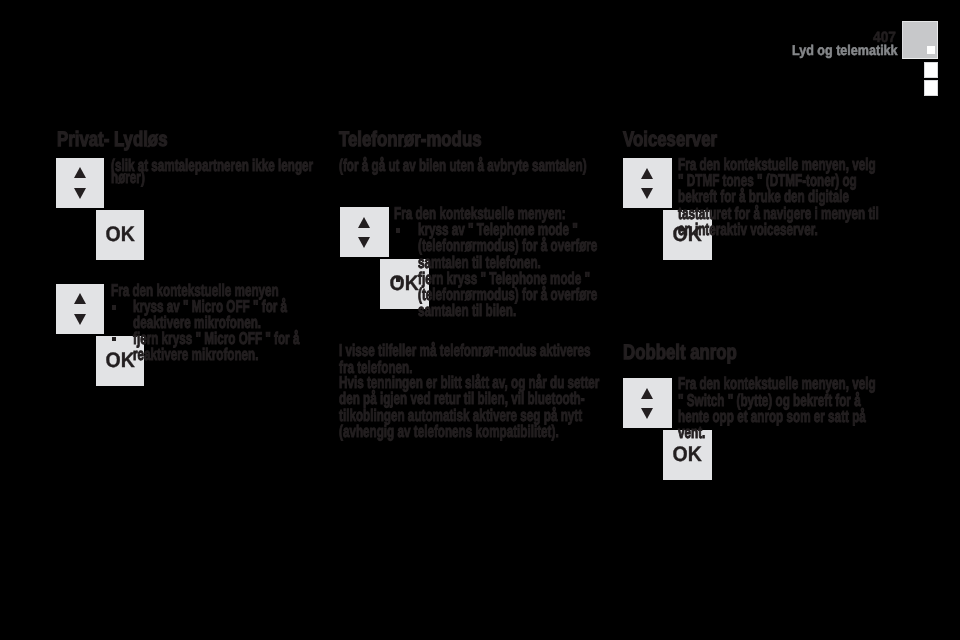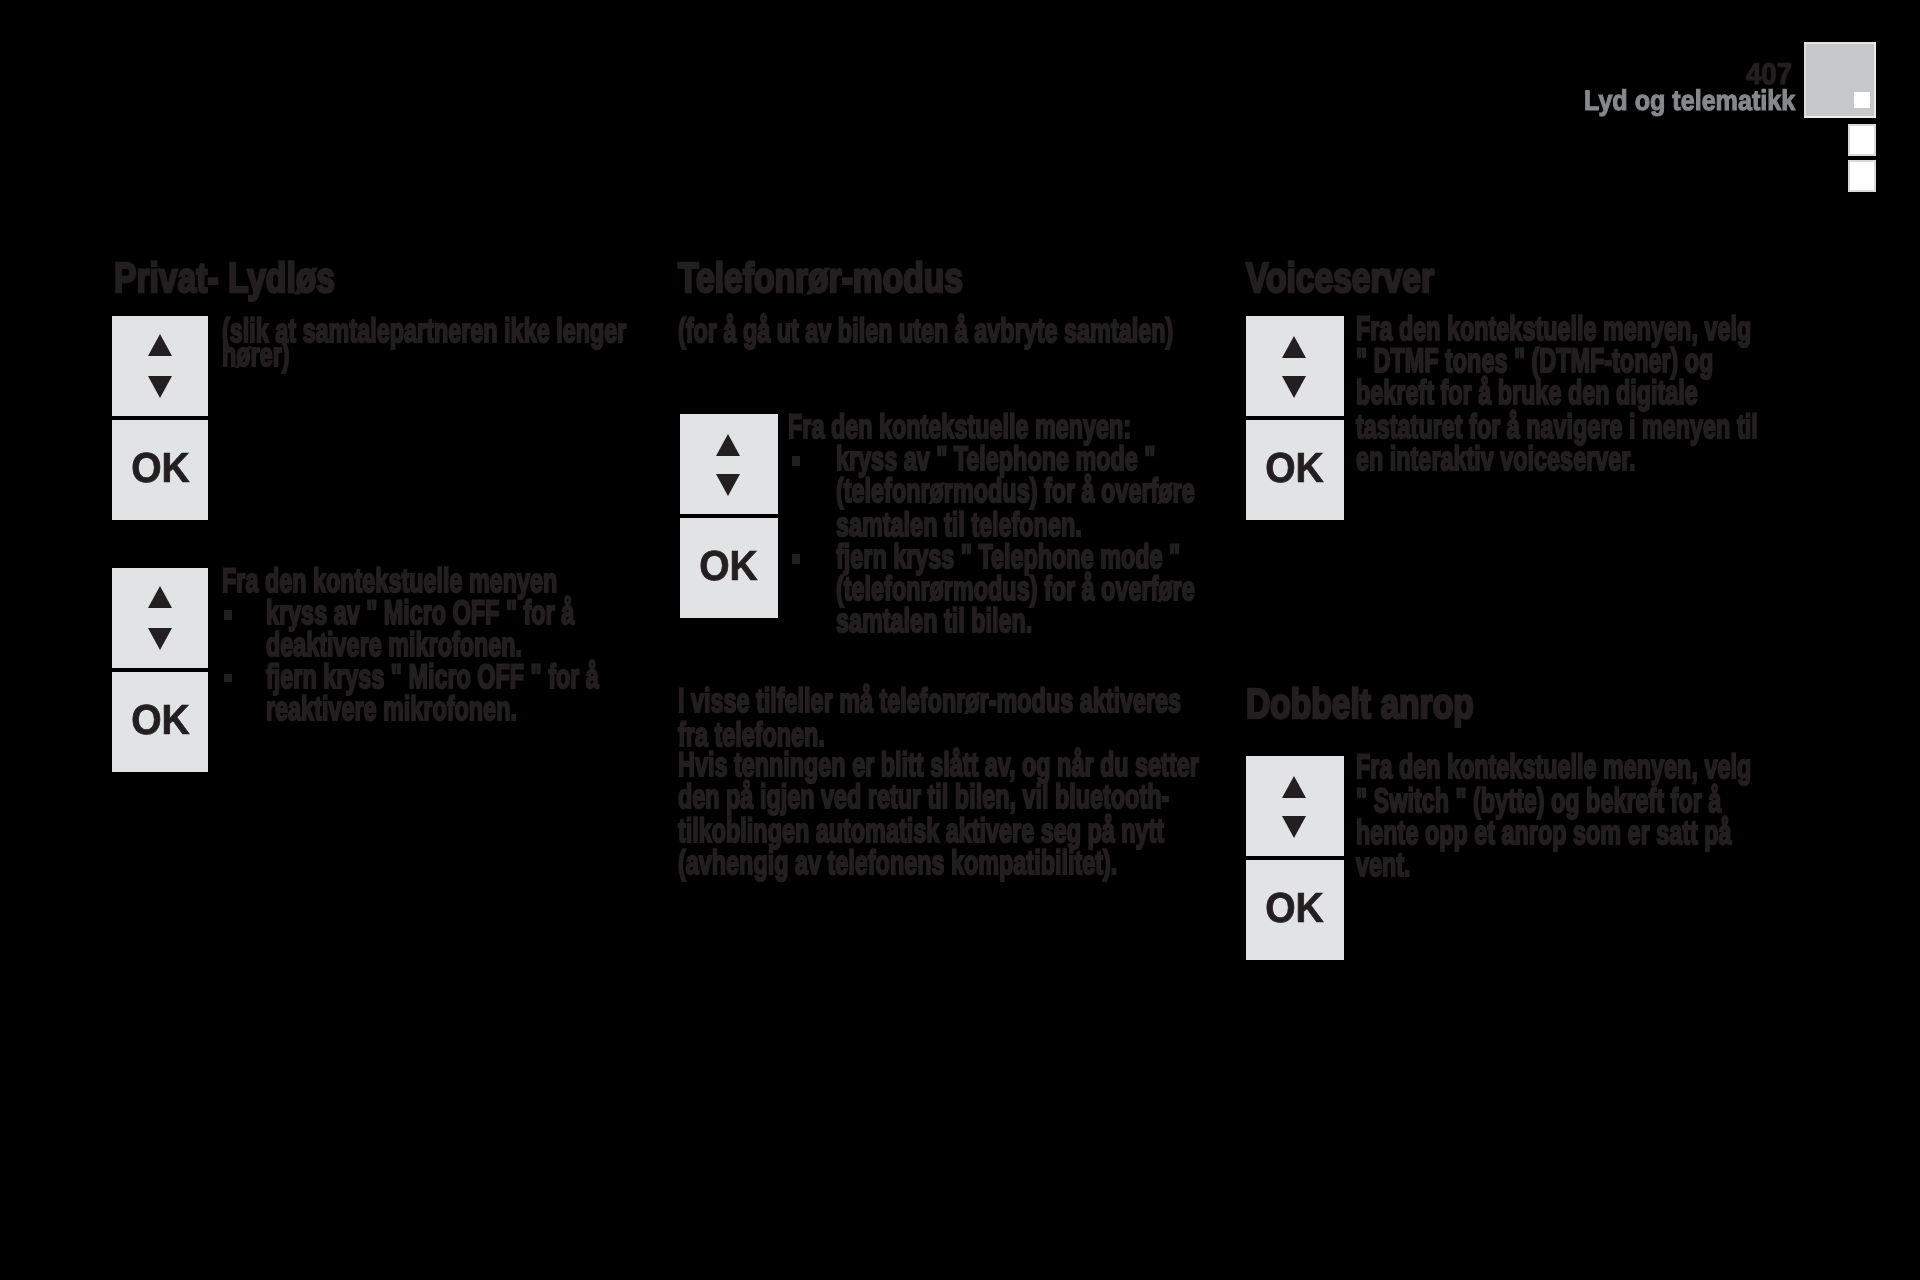--- a/index.html
+++ b/index.html
@@ -50,21 +50,21 @@
     -webkit-text-stroke:1.05px #231f20;
     transform:scaleX(0.688); transform-origin:left top;
   }
   .txt.tight { line-height:11.5px; }
 
   .dash { position:absolute; width:4px; height:4.6px; background:#231f20; }
 
   
   .keygrp { position:absolute; width:48.5px; }
   .key { width:48.5px; height:50px; background:#e2e3e5; position:relative; box-sizing:border-box; }
-  .key + .key { margin-top:2.2px; }
+  .key + .key { margin-top:2.2px;margin-left:40px; }
   .key .ok {
     position:absolute; left:0; right:0; top:0px; bottom:0;
     display:flex; align-items:center; justify-content:center;
     font-size:21px; font-weight:bold; color:#231f20; letter-spacing:0px;
     -webkit-text-stroke:0.35px #231f20;
     transform:scaleX(0.93); transform-origin:center center;
   }
   .key .arrows {
     position:absolute; left:0; right:0; top:1px; bottom:0;
     display:flex; flex-direction:column; align-items:center; justify-content:center;

